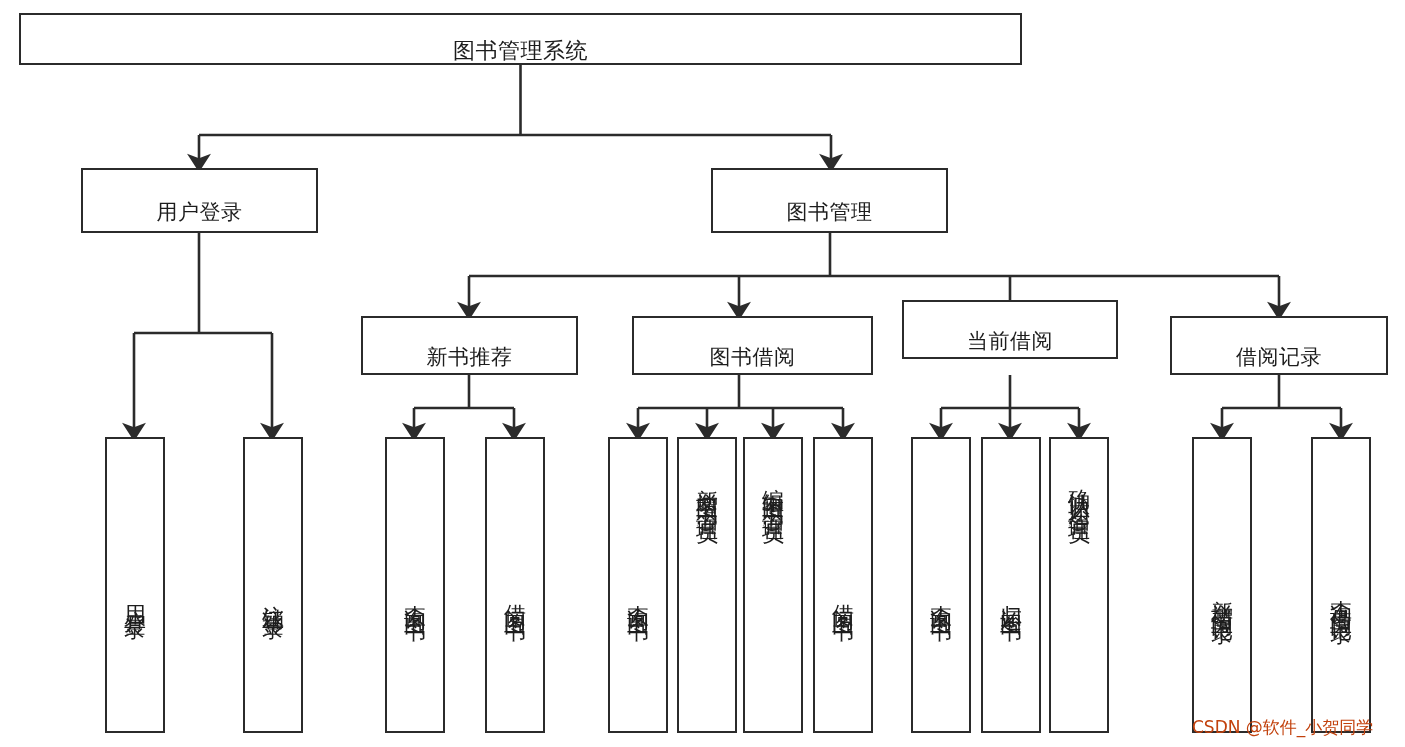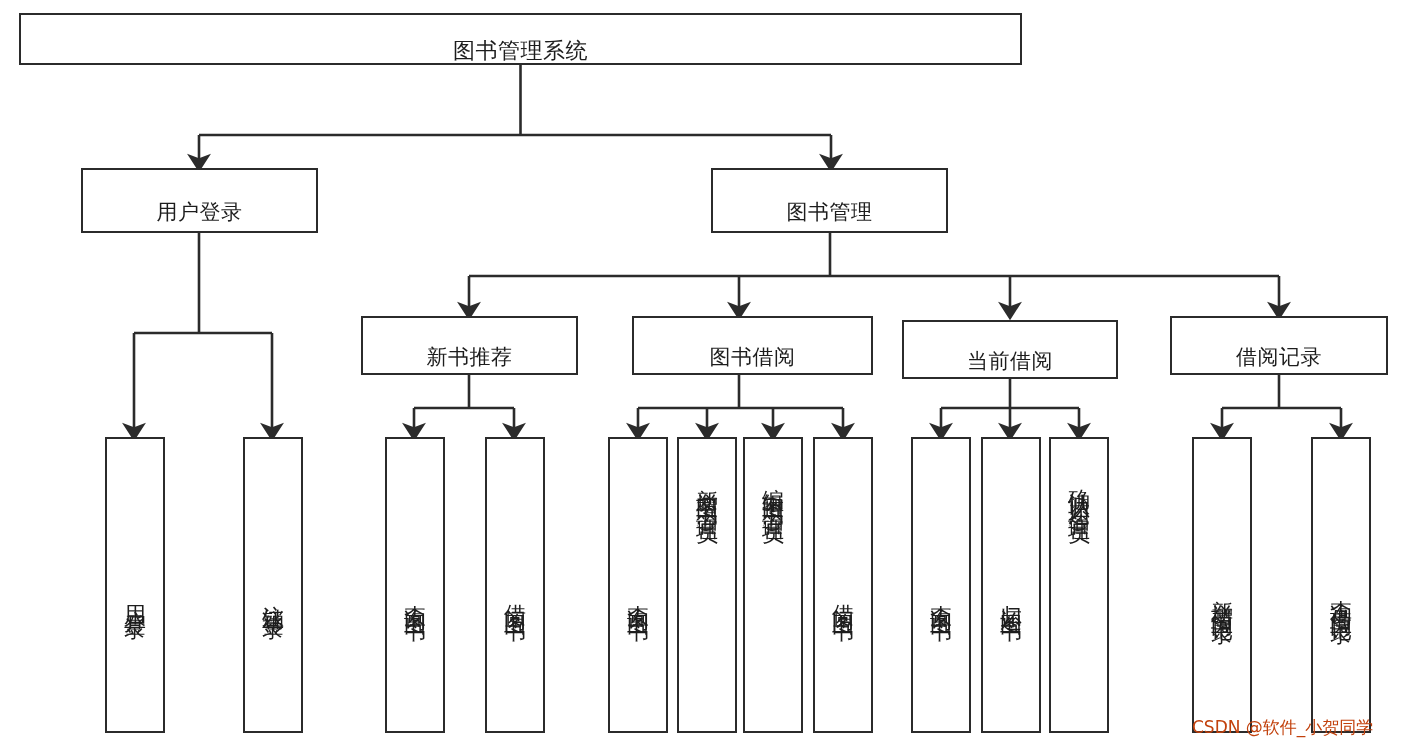--- a/index.html
+++ b/index.html
@@ -147,21 +147,21 @@
   </div>
 
   <div class="node horiz" style="left:361px; top:316px; width:217px; height:59px;">
     <span class="lbl">新书推荐</span>
   </div>
 
   <div class="node horiz" style="left:632px; top:316px; width:241px; height:59px;">
     <span class="lbl">图书借阅</span>
   </div>
 
-  <div class="node horiz" style="left:902px; top:320px; width:216px; height:59px;">
+  <div class="node horiz" style="left:902px; top:300px; width:216px; height:59px;">
     <span class="lbl">当前借阅</span>
   </div>
 
   <div class="node horiz" style="left:1170px; top:316px; width:218px; height:59px;">
     <span class="lbl">借阅记录</span>
   </div>
 
   <div class="node vert mid" style="left:105px; top:437px; width:60px; height:296px;">
     <span class="lbl">用户登录</span>
   </div>

